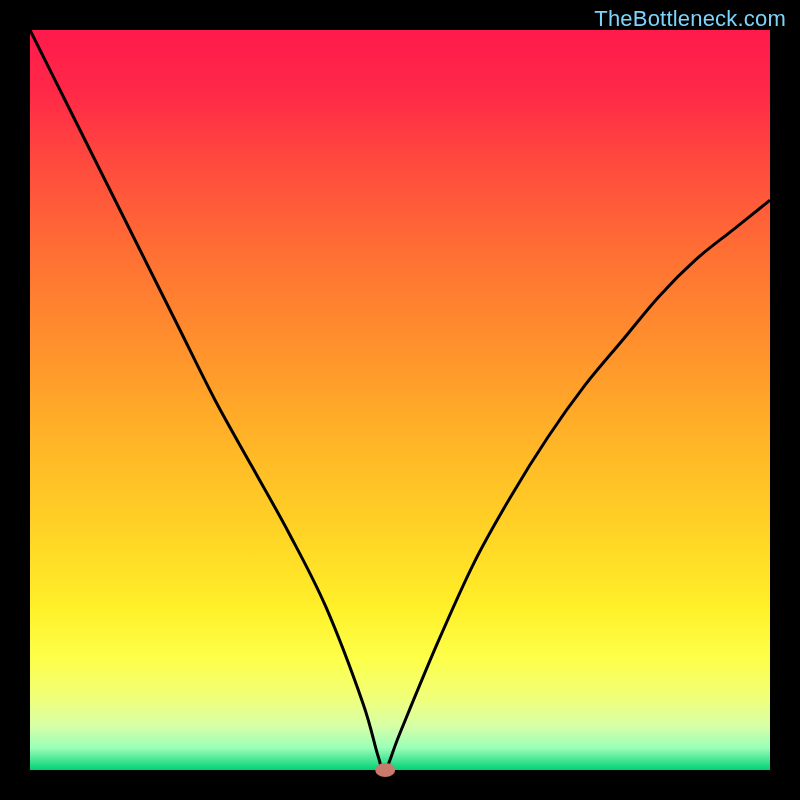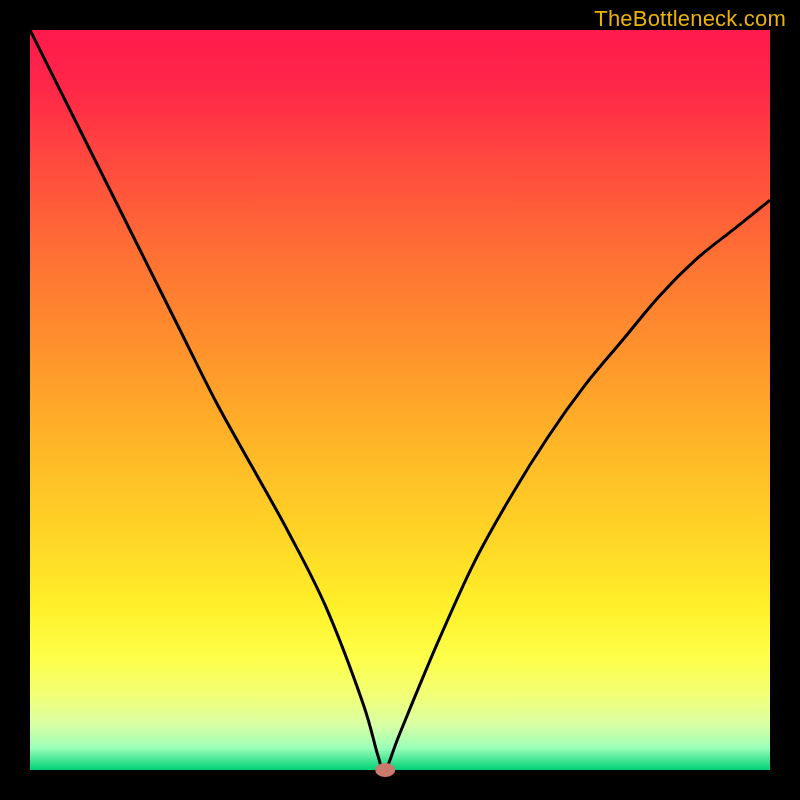--- a/index.html
+++ b/index.html
@@ -16,21 +16,21 @@
     left: 0; top: 0;
     width: 800px; height: 800px;
     background: #000;
   }
   .watermark {
     position: absolute;
     top: 6px;
     right: 14px;
     font-size: 22px;
     font-weight: 500;
-    color: #eab308;
+    color: #7dd3fc;
     letter-spacing: 0.2px;
   }
   svg {
     position: absolute;
     left: 0; top: 0;
   }
 </style>
 </head>
 <body>
 

